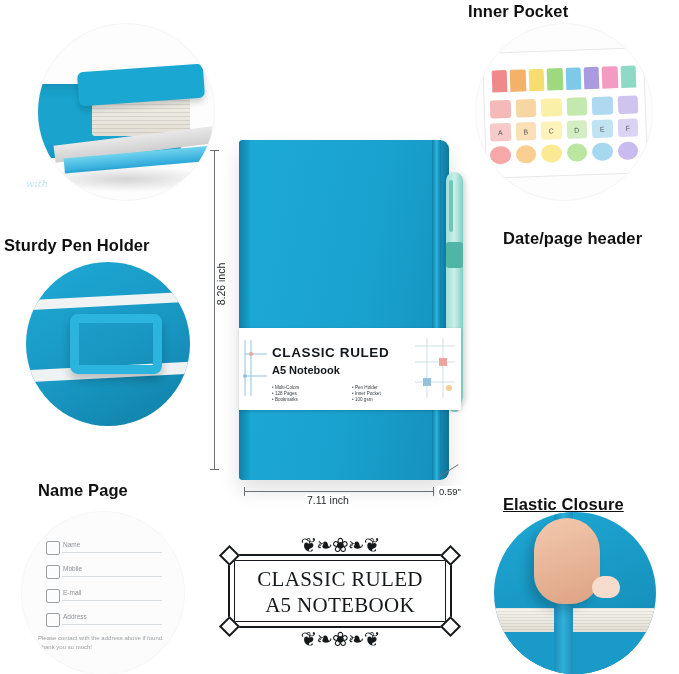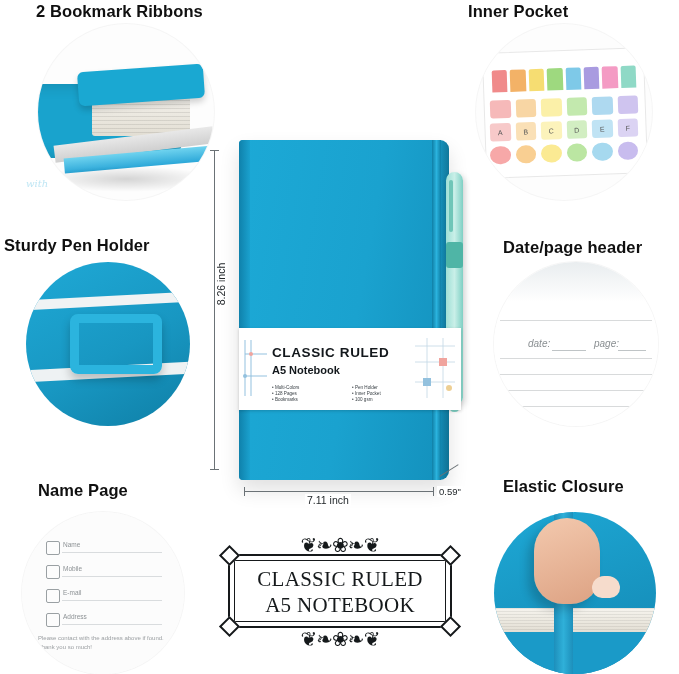--- a/index.html
+++ b/index.html
@@ -24,23 +24,23 @@
     position: absolute;
     font-size: 16.5px;
     font-weight: 700;
     color: #101010;
     letter-spacing: .1px;
     white-space: nowrap;
   }
   #lbl-bookmark { left: 36px;  top: 2px; }
   #lbl-pocket   { left: 468px; top: 2px; }
   #lbl-pen      { left: 4px;   top: 236px; }
-  #lbl-date     { left: 503px; top: 238px; }
+  #lbl-date     { left: 503px; top: 229px; }
   #lbl-front    { left: 38px;  top: 481px; }
-  #lbl-elastic  { left: 503px; top: 477px; }
+  #lbl-elastic  { left: 503px; top: 495px; text-decoration: underline; }
 
   
   .circle {
     position: absolute;
     border-radius: 50%;
     overflow: hidden;
     background: #fdfdfd;
   }
   .circle.soft { box-shadow: 0 0 0 1px rgba(0,0,0,0.04); }
 
@@ -319,21 +319,20 @@
     letter-spacing: -1px;
   }
   #fl-top { left: 0; top: -2px; }
   #fl-bot { left: 0; bottom: -4px; }
 </style>
 </head>
 <body>
 
 <div class="stage">
 
-  <div class="feature-label" id="lbl-bookmark">2 Bookmark Ribbons</div>
   <div class="feature-label" id="lbl-pocket">Inner Pocket</div>
   <div class="feature-label" id="lbl-pen">Sturdy Pen Holder</div>
   <div class="feature-label" id="lbl-date">Date/page header</div>
   <div class="feature-label" id="lbl-front">Name Page</div>
   <div class="feature-label" id="lbl-elastic">Elastic Closure</div>
 
   <div class="circle soft" id="c-bookmark">
     <div class="book-block"></div>
     <div class="pages"></div>
     <div class="cover-top"></div>
@@ -380,33 +379,20 @@
     </div>
   </div>
 
   <div class="circle" id="c-pen">
     <div class="bg"></div>
     <div class="white-band"></div>
     <div class="white-band2"></div>
     <div class="loop"></div>
   </div>
 
-  <div class="circle soft" id="c-date">
-    <div class="paper"></div>
-    <div class="edge"></div>
-    <div class="line" style="top:58px"></div>
-    <div class="line" style="top:96px"></div>
-    <div class="line" style="top:112px"></div>
-    <div class="line" style="top:128px"></div>
-    <div class="line" style="top:144px"></div>
-    <div class="dp d">date:</div>
-    <div class="dp p">page:</div>
-    <div class="ul" style="left:58px; top:88px; width:34px;"></div>
-    <div class="ul" style="left:124px; top:88px; width:28px;"></div>
-  </div>
 
   <div class="circle soft" id="c-front">
     <div class="paper"></div>
 
     <div class="row" style="top:28px">
       <span class="ico"></span>
       <span class="txt">Name</span>
       <span class="ln"></span>
     </div>
     <div class="row" style="top:52px">

